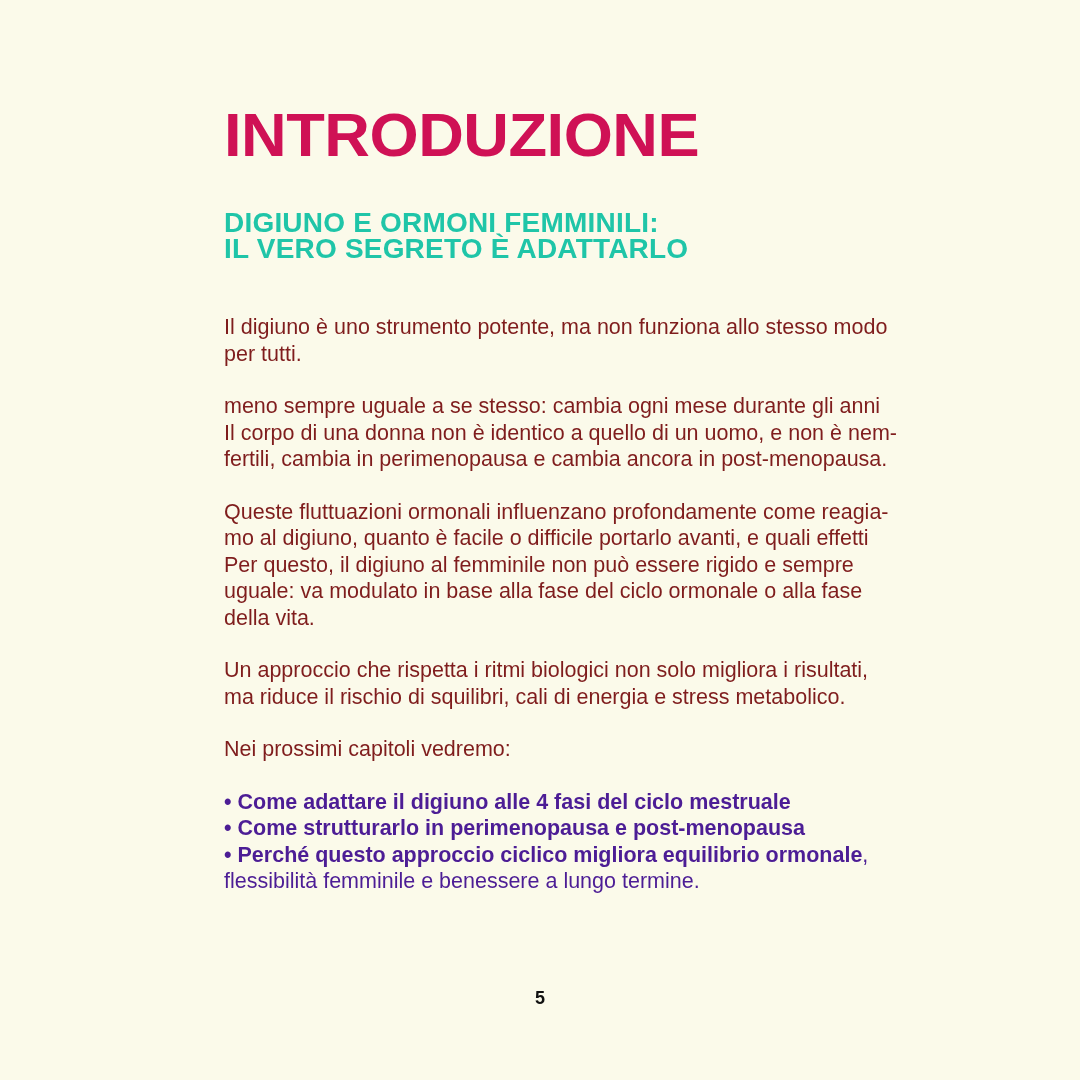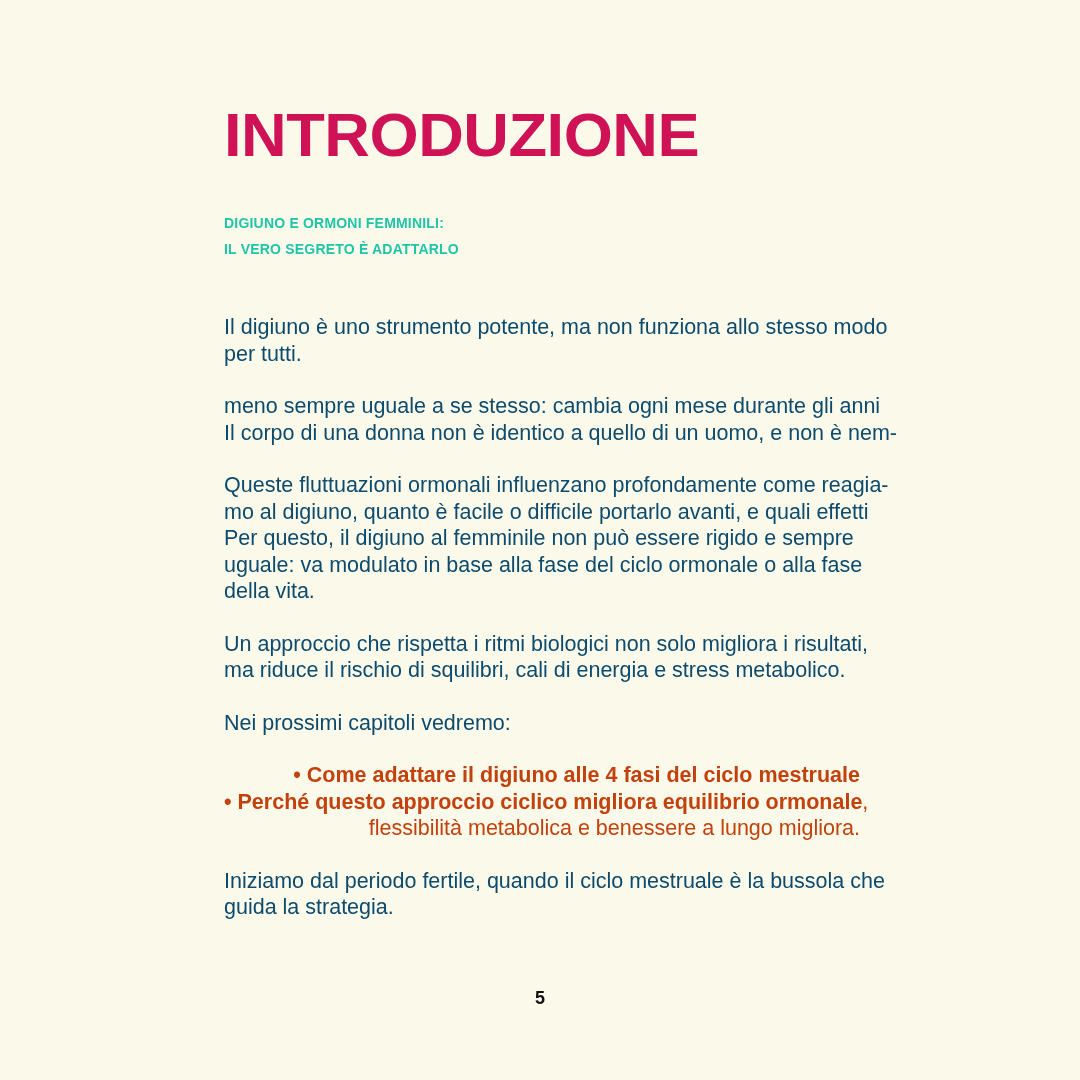--- a/index.html
+++ b/index.html
@@ -40,21 +40,21 @@
     margin: 0 0 0 0;
     font-stretch: condensed;
     transform: scaleX(1.02);
     transform-origin: left center;
     white-space: nowrap;
   }
 
   
   .subtitle {
     color: #1fc5a8;
-    font-size: 14px;
+    font-size: 28px;
     line-height: 26px;
     font-weight: 700;
     letter-spacing: 0.2px;
     margin: 44px 0 0 0;
   }
   .subtitle .sub-line {
     display: block;
     white-space: nowrap;
   }
 
@@ -62,42 +62,41 @@
   .body-copy {
     margin-top: 52px;
     color: #111111;
     font-size: 21.5px;
     line-height: 26.5px;
     font-weight: 400;
   }
 
   .para {
     margin: 0 0 26px 0;
-    color: #0c4a6e;
+    color: #7f1d1d;
   }
   .para:last-child {
     margin-bottom: 0;
   }
   .para .ln {
     display: block;
     white-space: nowrap;
   }
 
   
   .bullets {
     margin: 0 0 26px 0;
     padding: 0;
     list-style: none;
   }
   .bullets li {
     margin: 0;
     padding: 0;
-    color: #c2410c;
+    color: #4c1d95;
     white-space: nowrap;
-    text-align: right;
   }
   .bullets li .bullet-dot {
     font-weight: 700;
   }
   .bullets li .b-strong {
     font-weight: 700;
   }
   .bullets .tail-line {
     font-weight: 400;
     white-space: nowrap;
@@ -132,20 +131,21 @@
     <div class="body-copy">
 
       <p class="para">
         <span class="ln">Il digiuno è uno strumento potente, ma non funziona allo stesso modo</span>
         <span class="ln">per tutti.</span>
       </p>
 
       <p class="para">
         <span class="ln">meno sempre uguale a se stesso: cambia ogni mese durante gli anni</span>
         <span class="ln">Il corpo di una donna non è identico a quello di un uomo, e non è nem-</span>
+        <span class="ln">fertili, cambia in perimenopausa e cambia ancora in post-menopausa.</span>
       </p>
 
       <p class="para">
         <span class="ln">Queste fluttuazioni ormonali influenzano profondamente come reagia-</span>
         <span class="ln">mo al digiuno, quanto è facile o difficile portarlo avanti, e quali effetti</span>
         <span class="ln">Per questo, il digiuno al femminile non può essere rigido e sempre</span>
         <span class="ln">uguale: va modulato in base alla fase del ciclo ormonale o alla fase</span>
         <span class="ln">della vita.</span>
       </p>
 
@@ -158,30 +158,30 @@
         <span class="ln">Nei prossimi capitoli vedremo:</span>
       </p>
 
       <ul class="bullets">
         <li>
           <span class="bullet-dot">•</span>
           <span class="b-strong">Come adattare il digiuno alle 4 fasi del ciclo mestruale</span><span></span>
         </li>
         <li>
           <span class="bullet-dot">•</span>
+          <span class="b-strong">Come strutturarlo in perimenopausa e post-menopausa</span><span></span>
+        </li>
+        <li>
+          <span class="bullet-dot">•</span>
           <span class="b-strong">Perché questo approccio ciclico migliora equilibrio ormonale</span><span>,</span>
         </li>
         <li class="tail-line">
-          <span>flessibilità metabolica e benessere a lungo migliora.</span>
+          <span>flessibilità femminile e benessere a lungo termine.</span>
         </li>
       </ul>
 
-      <p class="para">
-        <span class="ln">Iniziamo dal periodo fertile, quando il ciclo mestruale è la bussola che</span>
-        <span class="ln">guida la strategia.</span>
-      </p>
 
     </div>
   </div>
 
   <div class="page-number">5</div>
 
 </div>
 
 </body></html>

